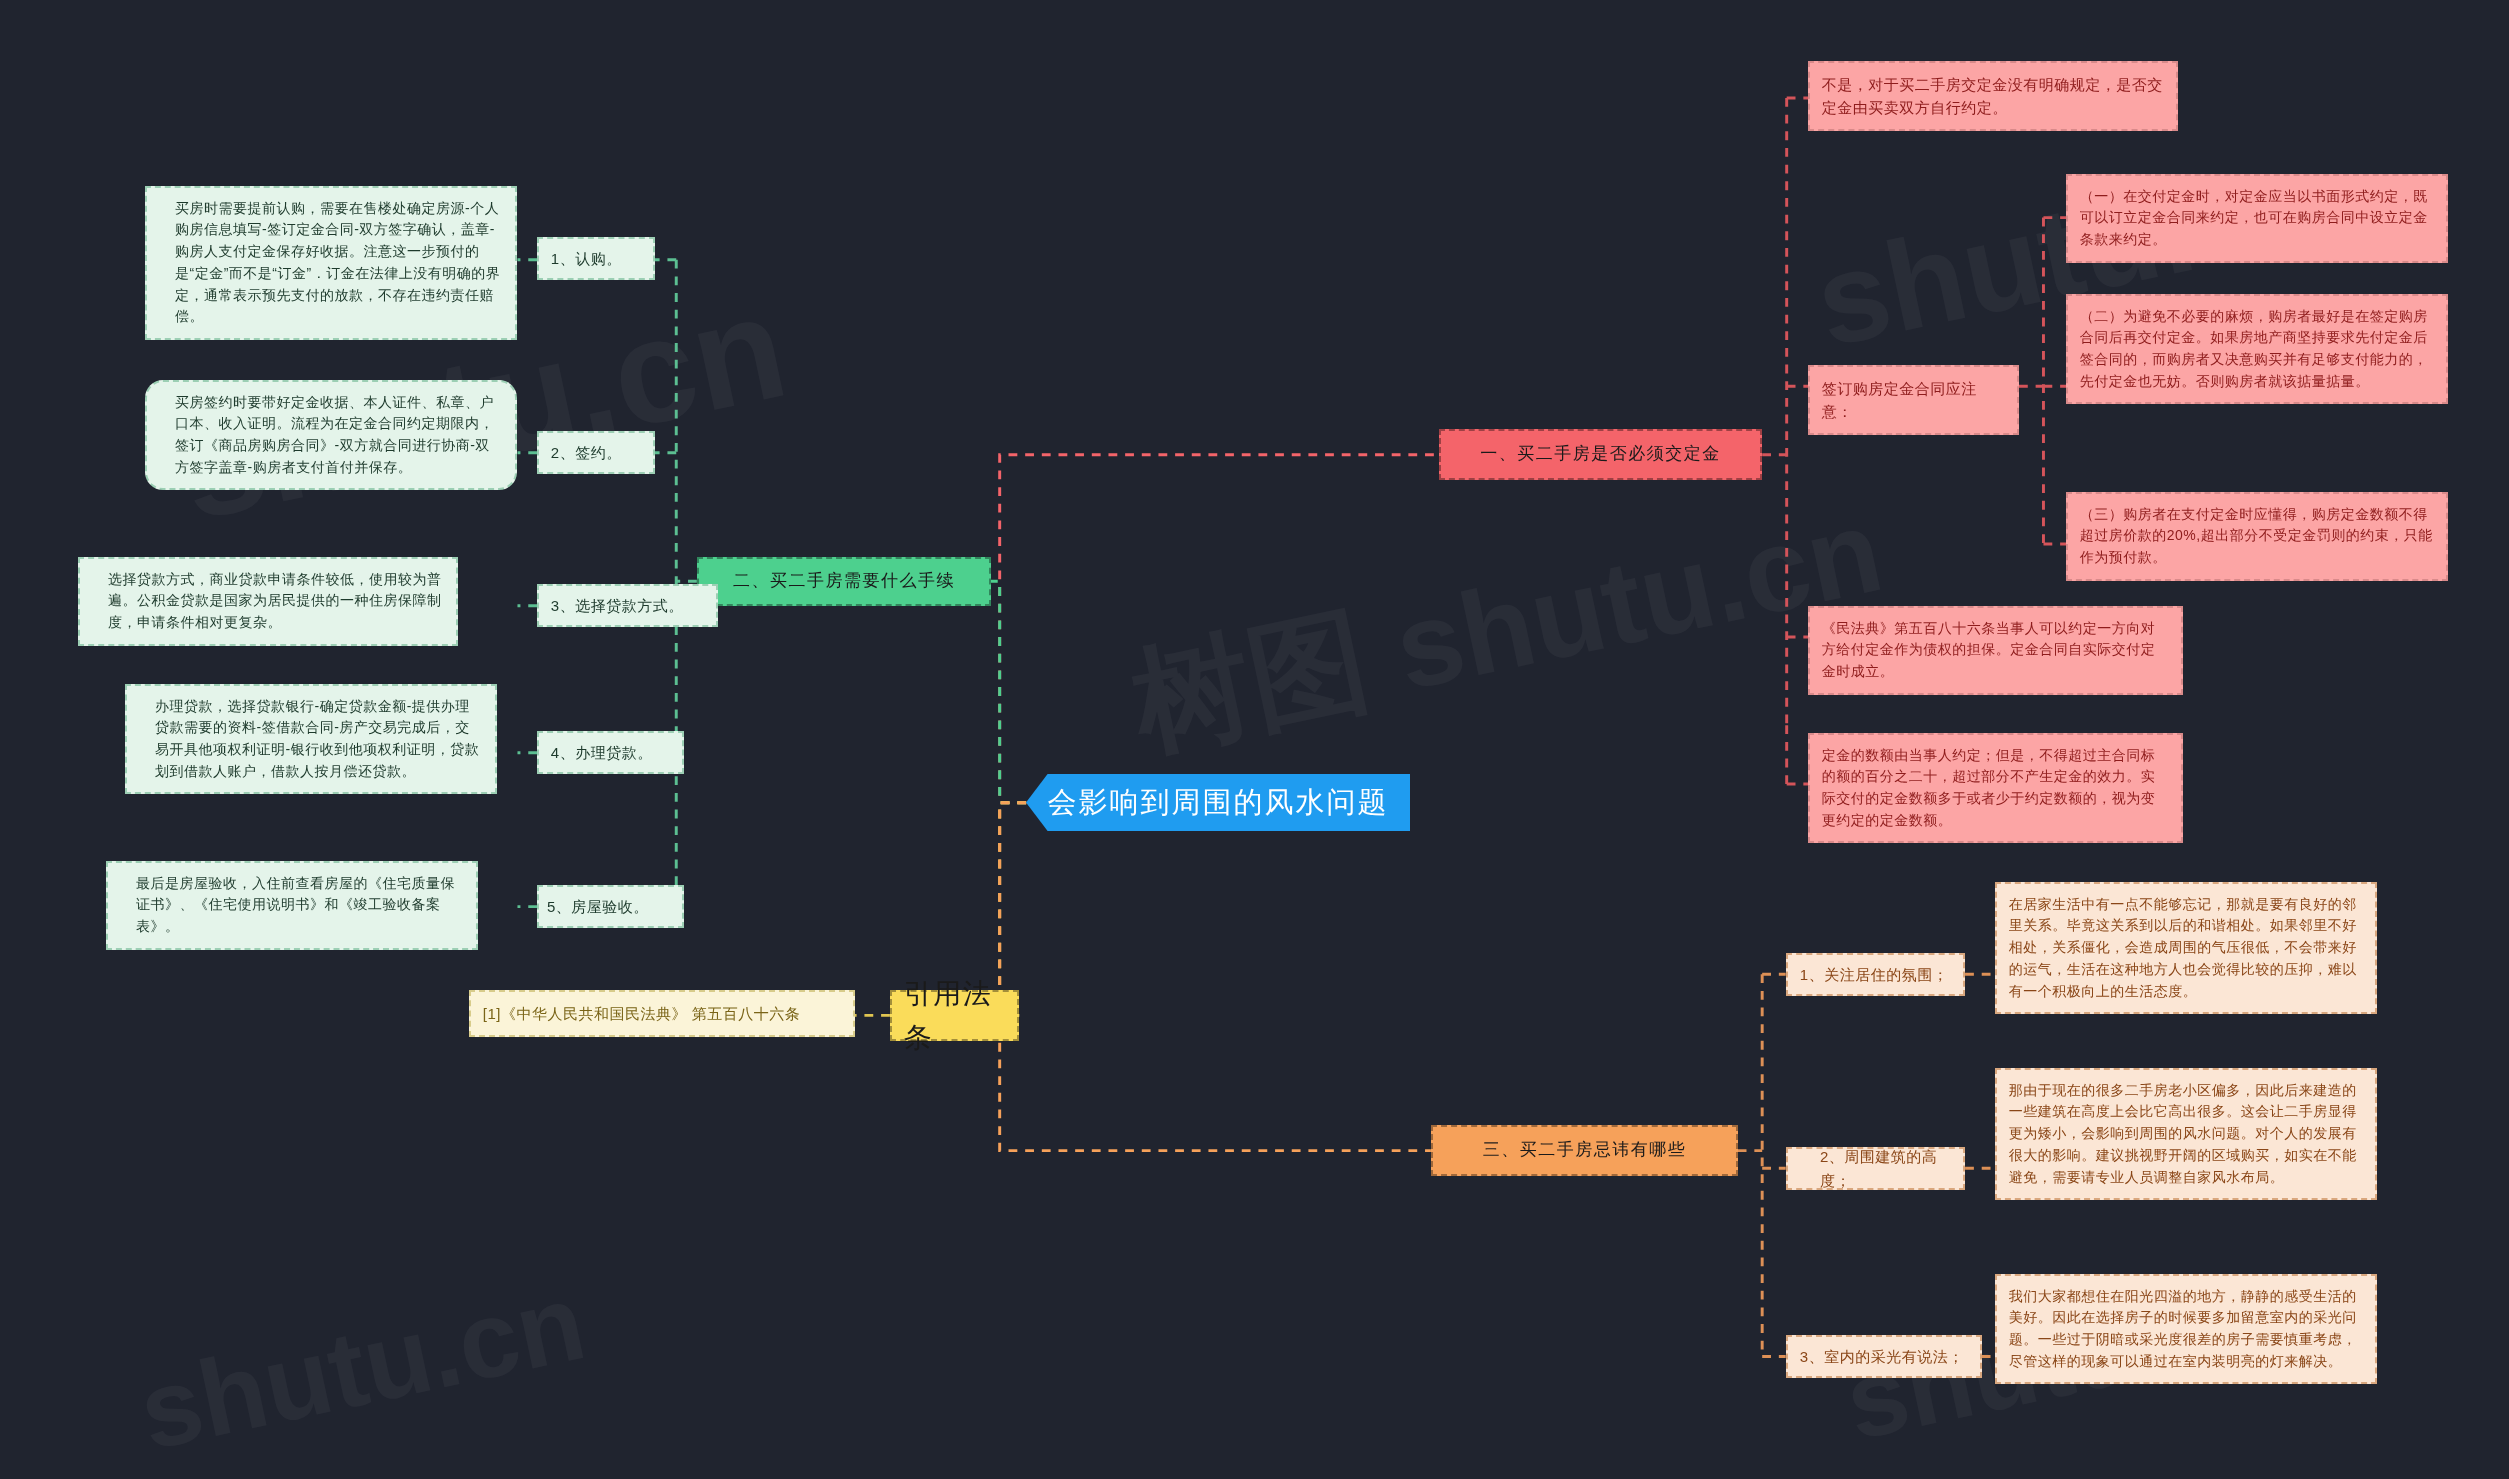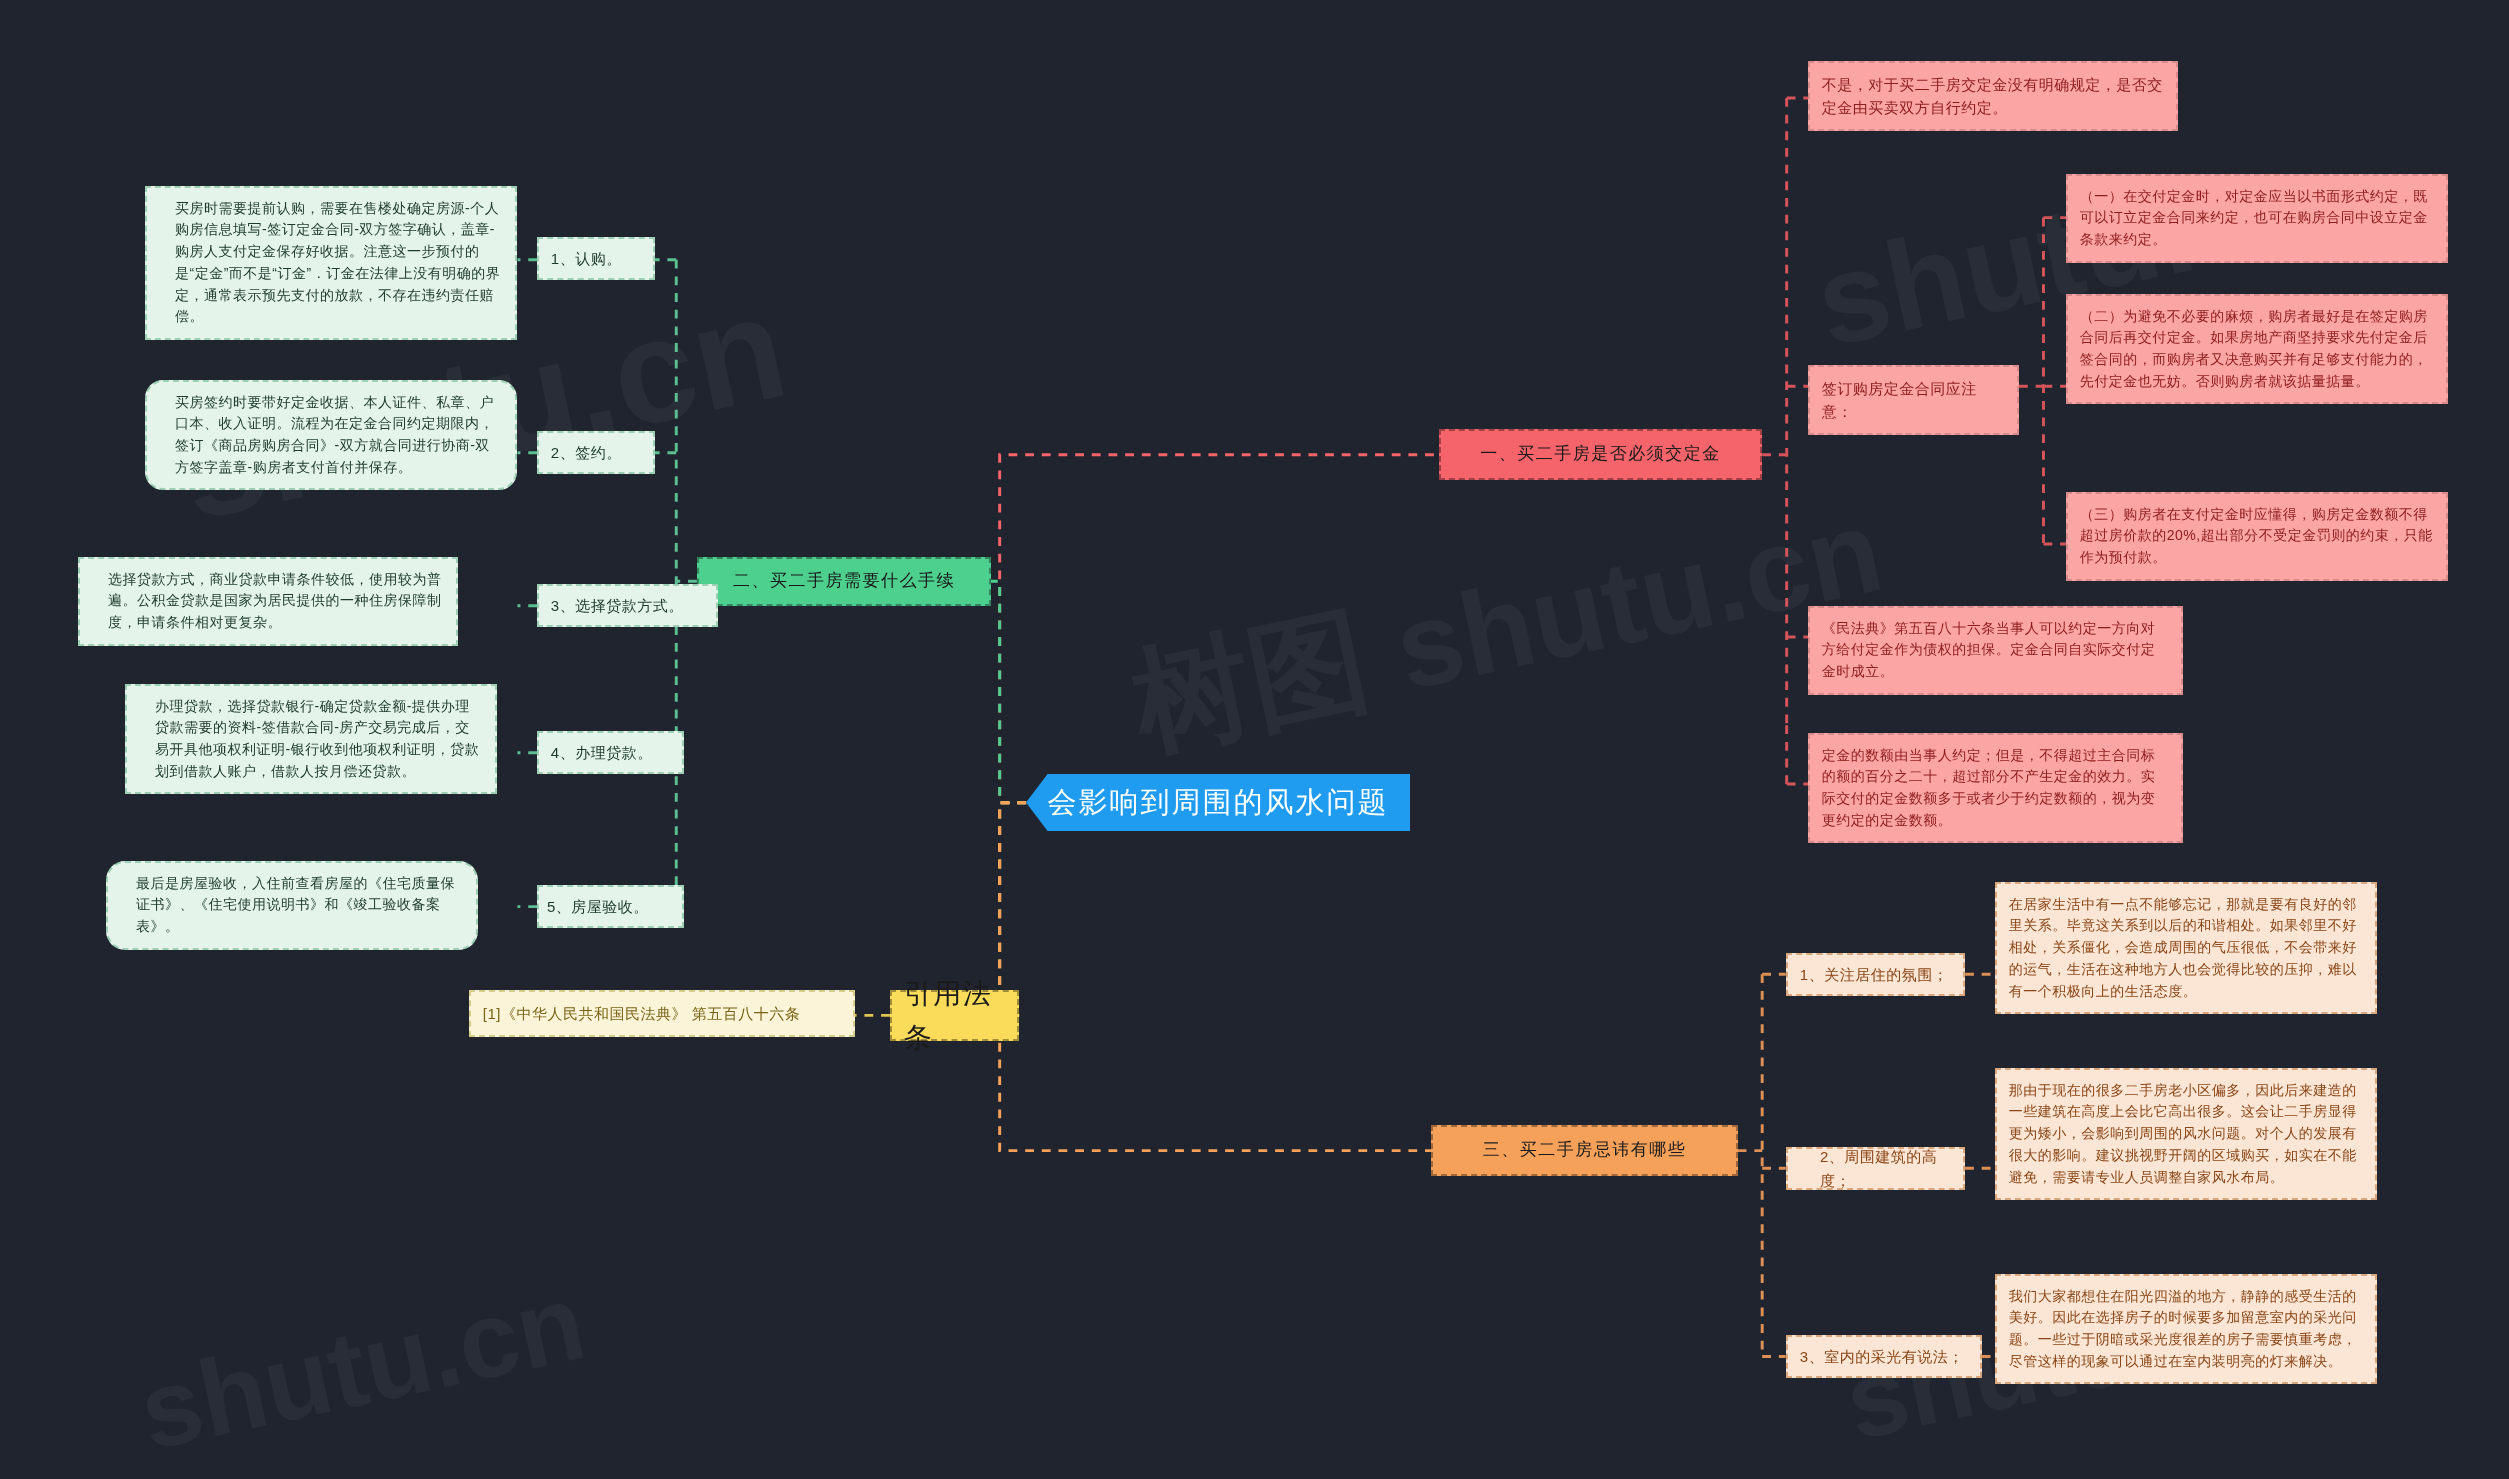--- a/index.html
+++ b/index.html
@@ -155,21 +155,21 @@
   <div class="node mint-chip t15" style="left:537px;top:431px;width:118px;height:43px;">2、签约。</div>
   <div class="node mint t14" style="left:145px;top:380px;width:372px;border-radius:18px;">买房签约时要带好定金收据、本人证件、私章、户口本、收入证明。流程为在定金合同约定期限内，签订《商品房购房合同》-双方就合同进行协商-双方签字盖章-购房者支付首付并保存。</div>
 
   <div class="node mint-chip t15" style="left:537px;top:584px;width:181px;height:43px;">3、选择贷款方式。</div>
   <div class="node mint t14" style="left:78px;top:557px;width:380px;">选择贷款方式，商业贷款申请条件较低，使用较为普遍。公积金贷款是国家为居民提供的一种住房保障制度，申请条件相对更复杂。</div>
 
   <div class="node mint-chip t15" style="left:537px;top:731px;width:147px;height:43px;">4、办理贷款。</div>
   <div class="node mint t14" style="left:125px;top:684px;width:372px;">办理贷款，选择贷款银行-确定贷款金额-提供办理贷款需要的资料-签借款合同-房产交易完成后，交易开具他项权利证明-银行收到他项权利证明，贷款划到借款人账户，借款人按月偿还贷款。</div>
 
   <div class="node mint-chip t15" style="left:537px;top:885px;width:147px;height:43px;padding-left:8px;">5、房屋验收。</div>
-  <div class="node mint t14" style="left:106px;top:861px;width:372px;border-radius:19px;">最后是房屋验收，入住前查看房屋的《住宅质量保证书》、《住宅使用说明书》和《竣工验收备案表》。</div>
+  <div class="node mint t14" style="left:106px;top:861px;width:372px;">最后是房屋验收，入住前查看房屋的《住宅质量保证书》、《住宅使用说明书》和《竣工验收备案表》。</div>
 
   <div class="node cream t15" style="left:469px;top:990px;width:386px;">[1]《中华人民共和国民法典》 第五百八十六条</div>
 
   <div class="node peach-chip t15" style="left:1786px;top:953px;width:179px;height:43px;">1、关注居住的氛围；</div>
   <div class="node peach t14" style="left:1995px;top:882px;width:382px;">在居家生活中有一点不能够忘记，那就是要有良好的邻里关系。毕竟这关系到以后的和谐相处。如果邻里不好相处，关系僵化，会造成周围的气压很低，不会带来好的运气，生活在这种地方人也会觉得比较的压抑，难以有一个积极向上的生活态度。</div>
 
   <div class="node peach-chip t15" style="left:1786px;top:1147px;width:179px;height:43px;padding-left:32px;">2、周围建筑的高度；</div>
   <div class="node peach t14" style="left:1995px;top:1068px;width:382px;">那由于现在的很多二手房老小区偏多，因此后来建造的一些建筑在高度上会比它高出很多。这会让二手房显得更为矮小，会影响到周围的风水问题。对个人的发展有很大的影响。建议挑视野开阔的区域购买，如实在不能避免，需要请专业人员调整自家风水布局。</div>
 
   <div class="node peach-chip t15" style="left:1786px;top:1335px;width:196px;height:43px;">3、室内的采光有说法；</div>

